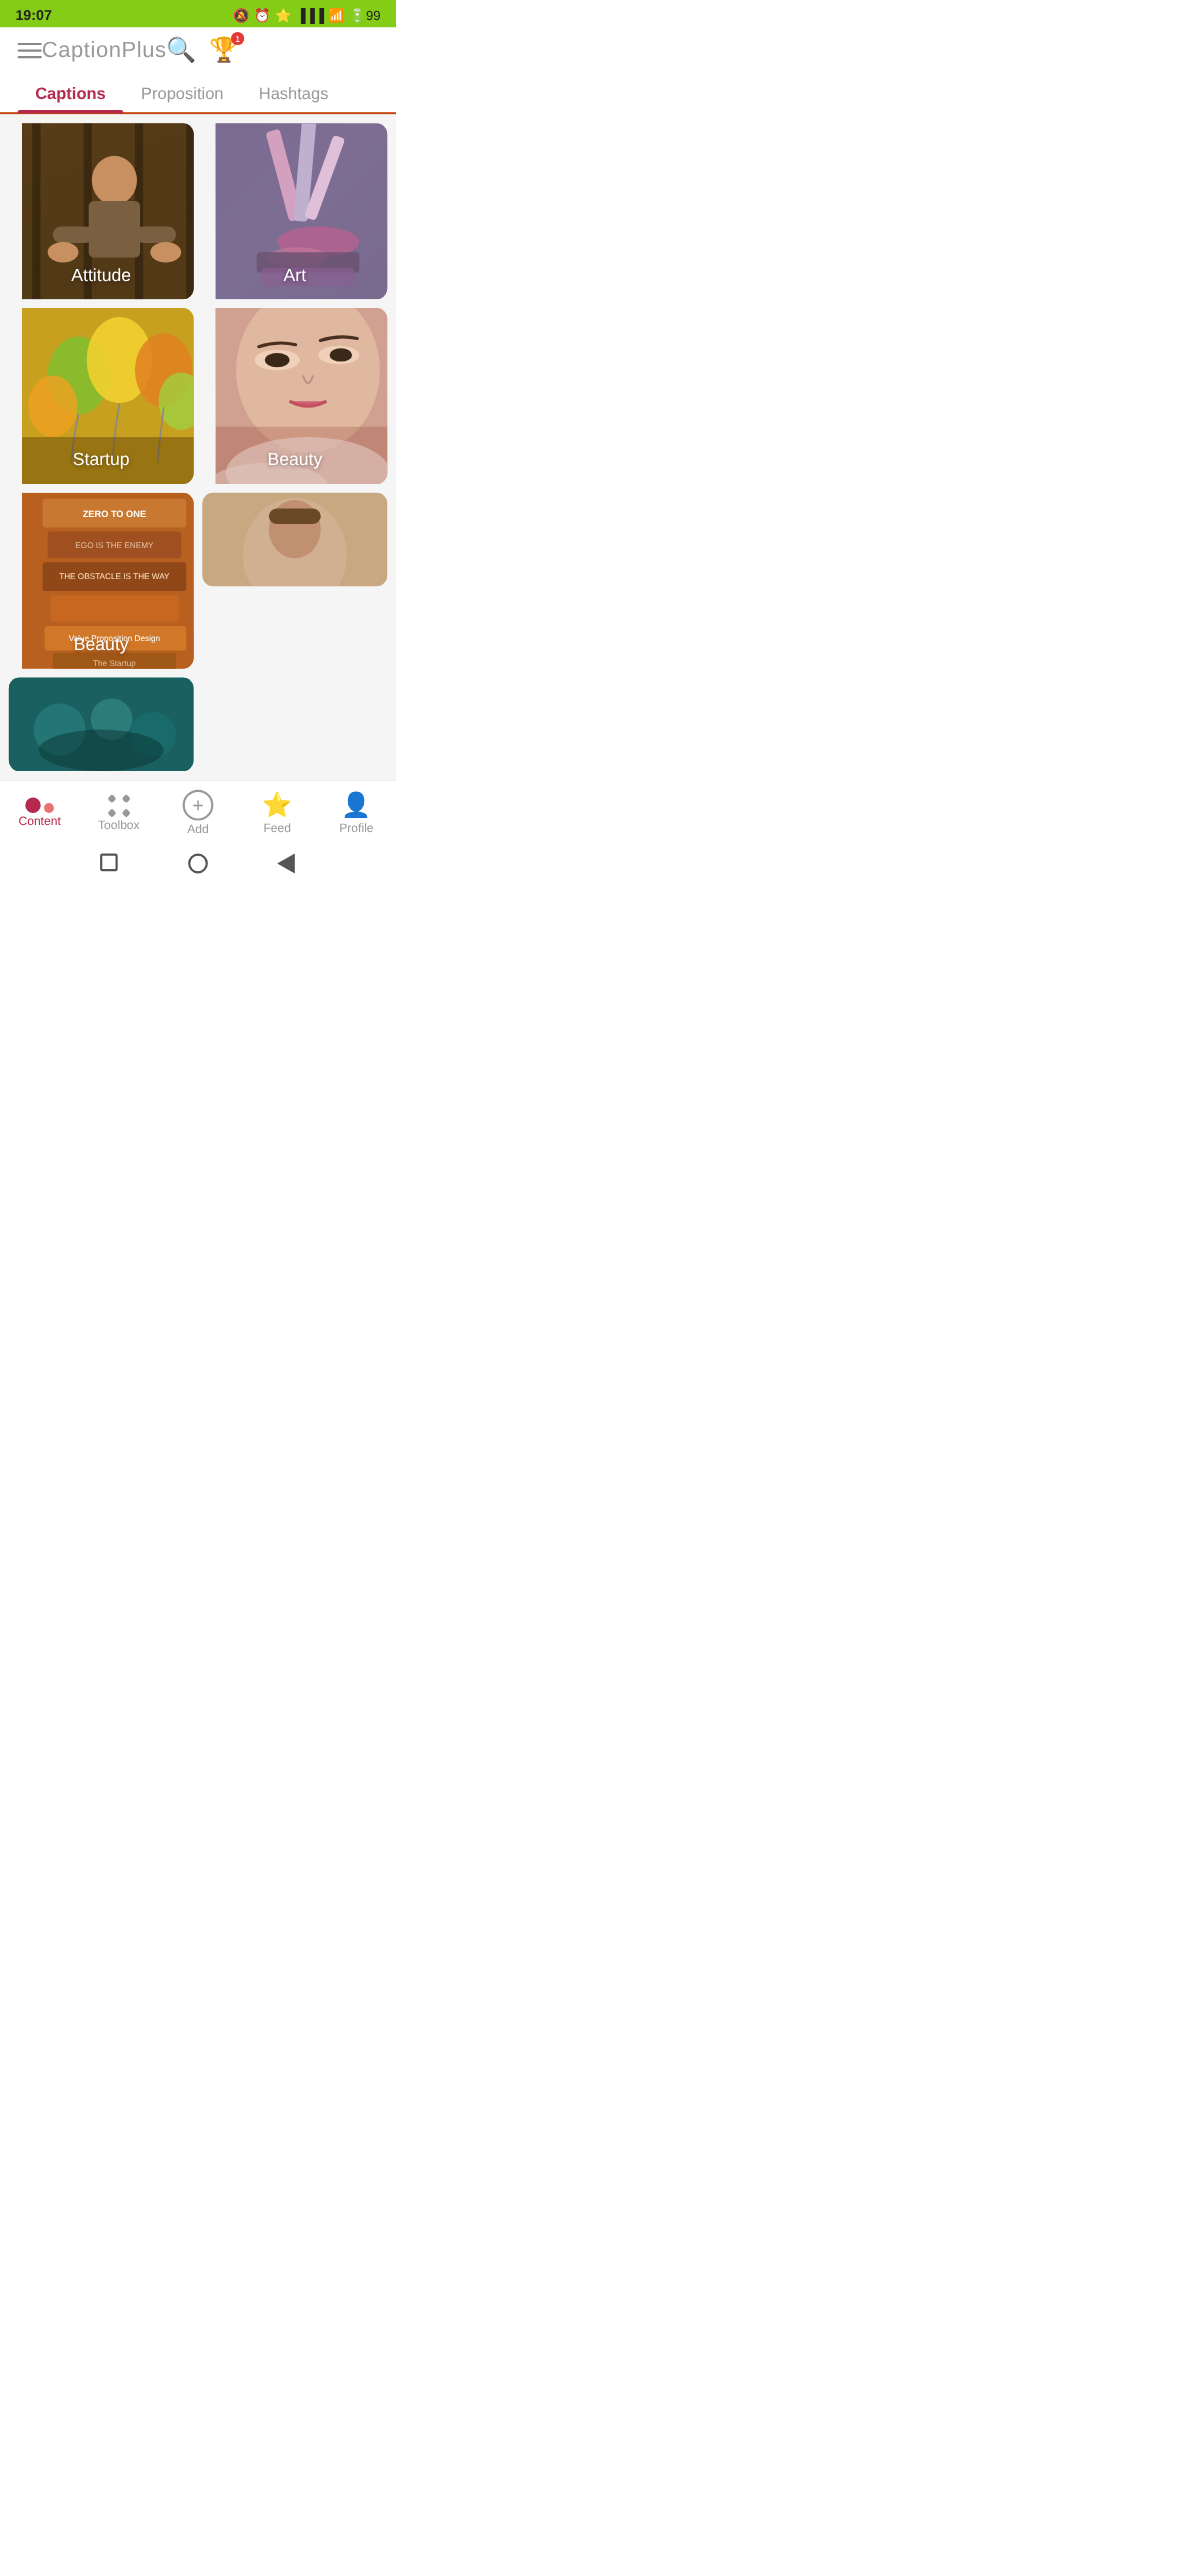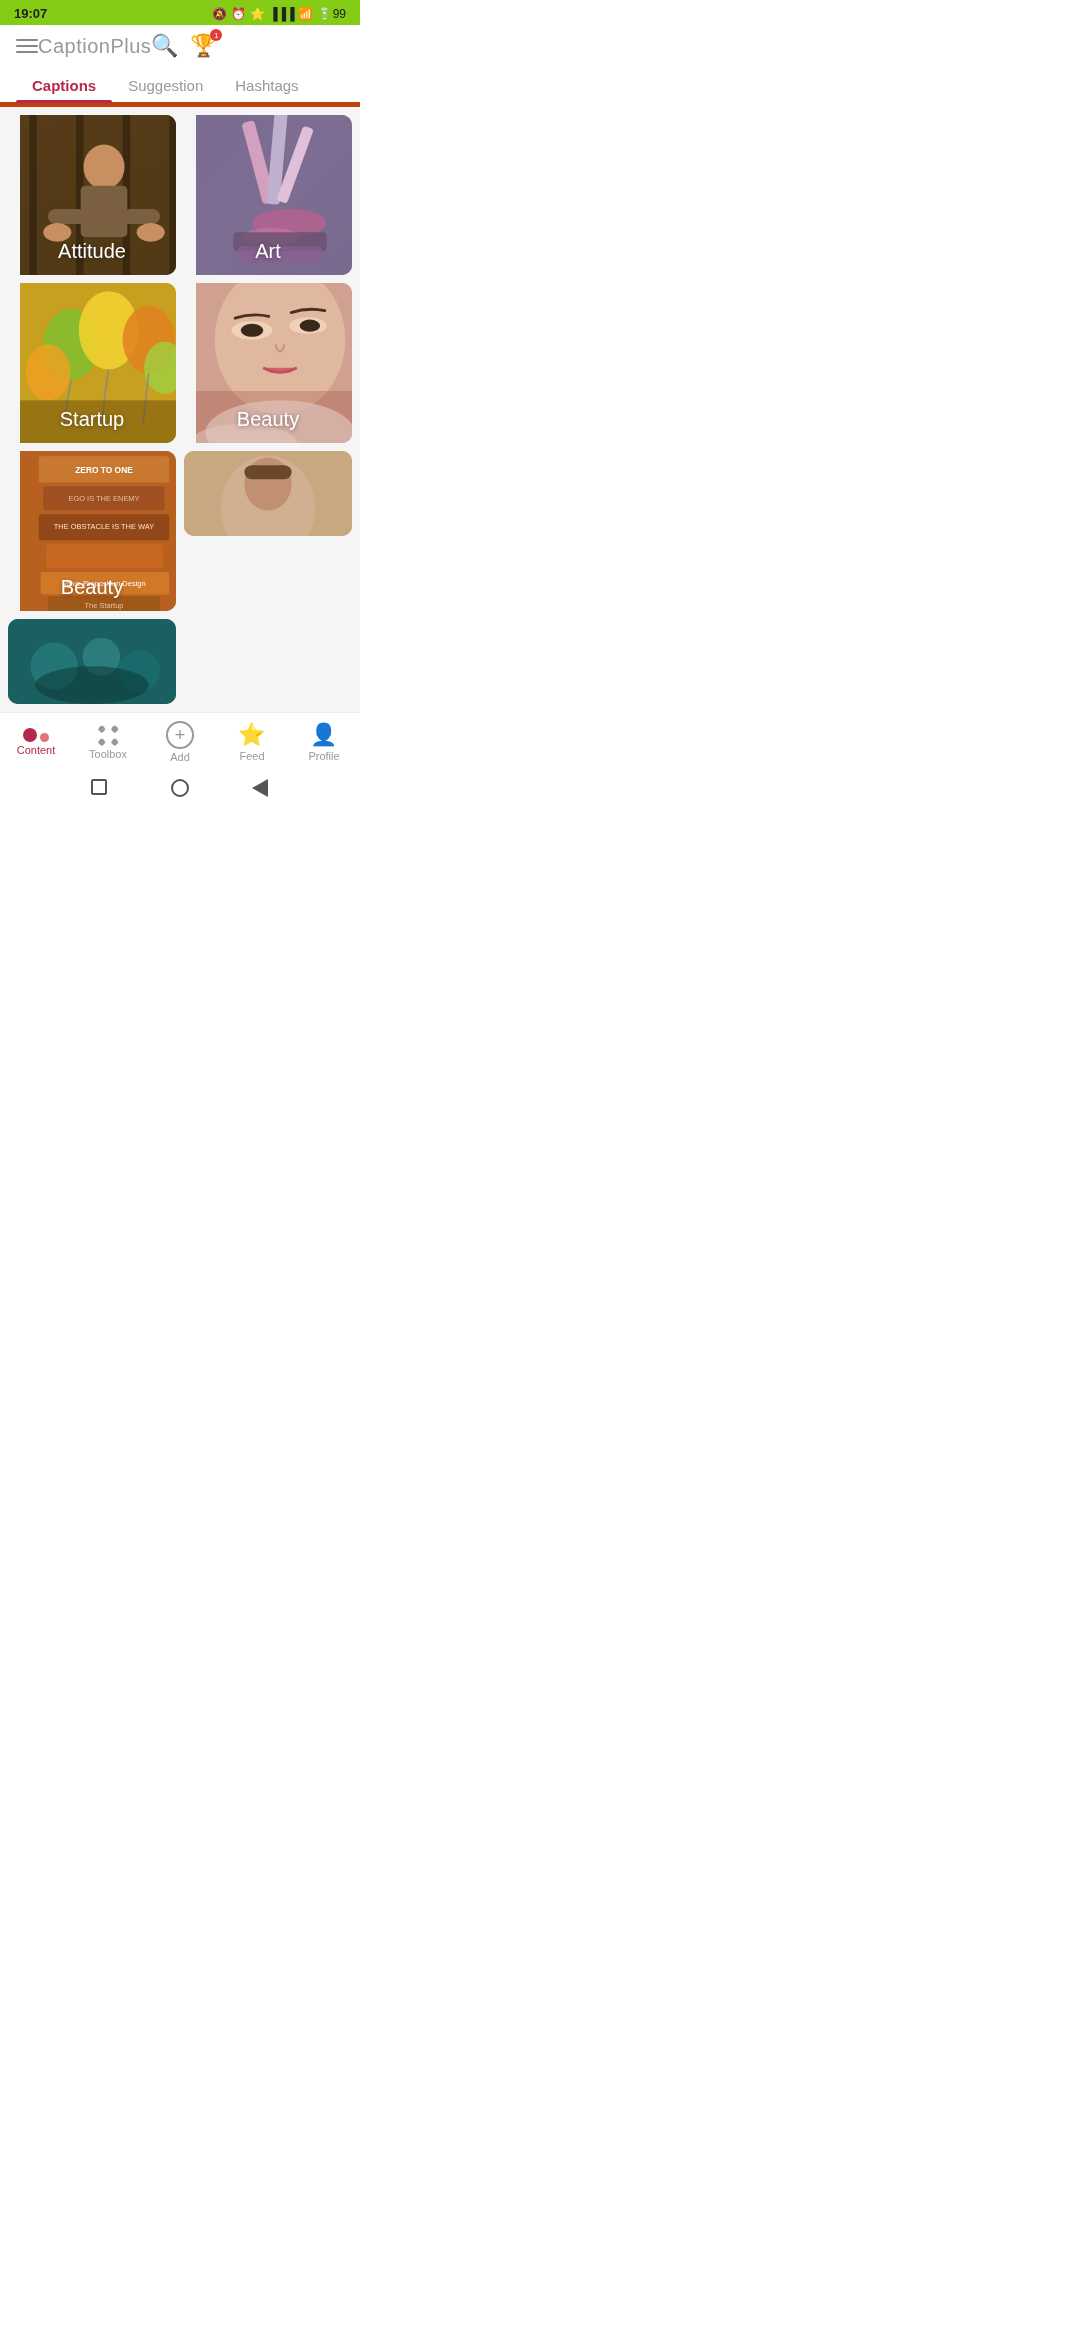--- a/index.html
+++ b/index.html
@@ -90,21 +90,21 @@
       font-size: 8px;
       color: #fff;
       display: flex;
       align-items: center;
       justify-content: center;
     }
 
     
     .tabs {
       display: flex;
-      border-bottom: 5px solid #c2410c;
+      border-bottom: 2px solid #c2410c;
       padding: 0 16px;
       background: #fff;
     }
     .tab {
       padding: 10px 16px 8px;
       font-size: 15px;
       color: #999;
       cursor: pointer;
       position: relative;
       font-weight: 400;
@@ -145,21 +145,21 @@
       width: 100%;
       height: 100%;
       position: absolute;
       top: 0; left: 12px;
     }
 
     .grid-item-label {
       position: absolute;
       bottom: 0; left: 0; right: 0;
       color: #fff;
-      font-size: 20px;
+      font-size: 16px;
       font-weight: 500;
       text-align: center;
       padding: 16px 8px 12px;
       text-shadow: 0 1px 4px rgba(0,0,0,0.4);
     }
 
     
     .bg-attitude {
       background: linear-gradient(160deg, #6b4c2a 0%, #3a3020 60%, #4a3822 100%);
     }
@@ -328,21 +328,21 @@
       <span class="trophy-badge">1</span>
     </div>
   </div>
 </div>
 
 <div class="tabs">
   <div class="tab active">
     <span>Captions</span>
   </div>
   <div class="tab">
-    <span>Suggestion</span>
+    <span>Proposition</span>
   </div>
   <div class="tab">
     <span>Hashtags</span>
   </div>
 </div>
 
 <div class="grid">
 
   <div class="grid-item">
     <div class="grid-item-bg bg-attitude">

